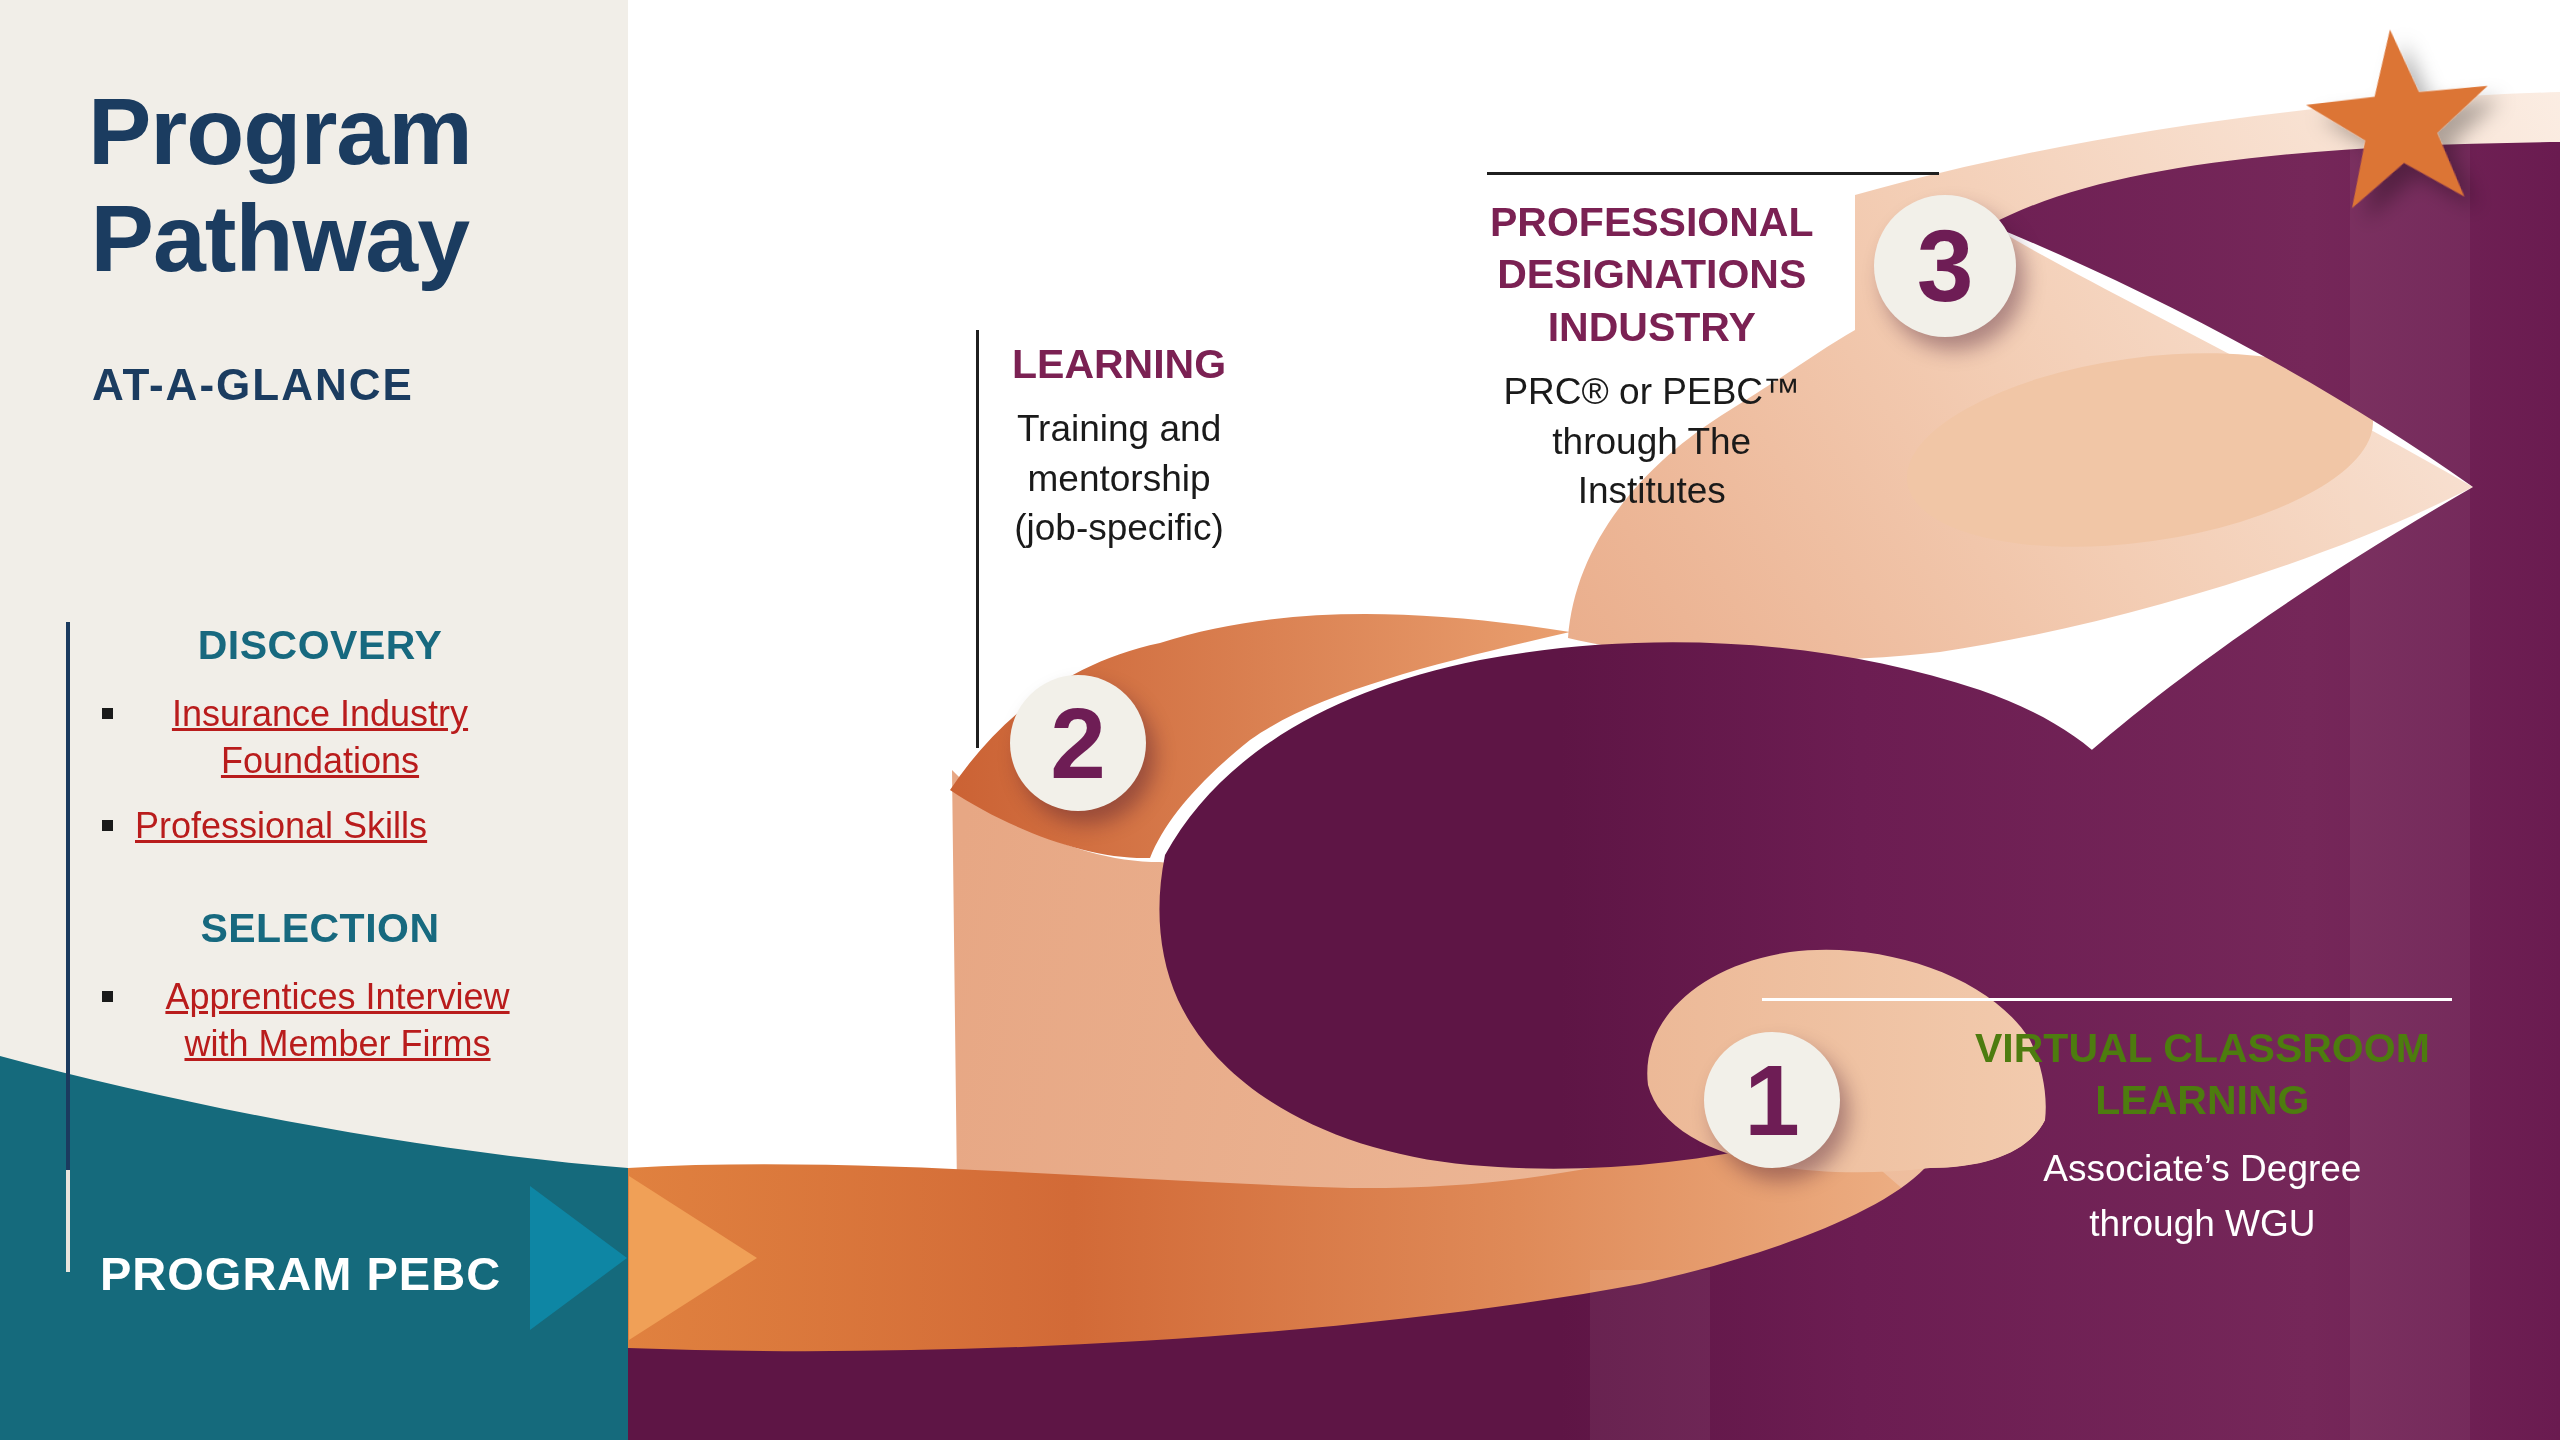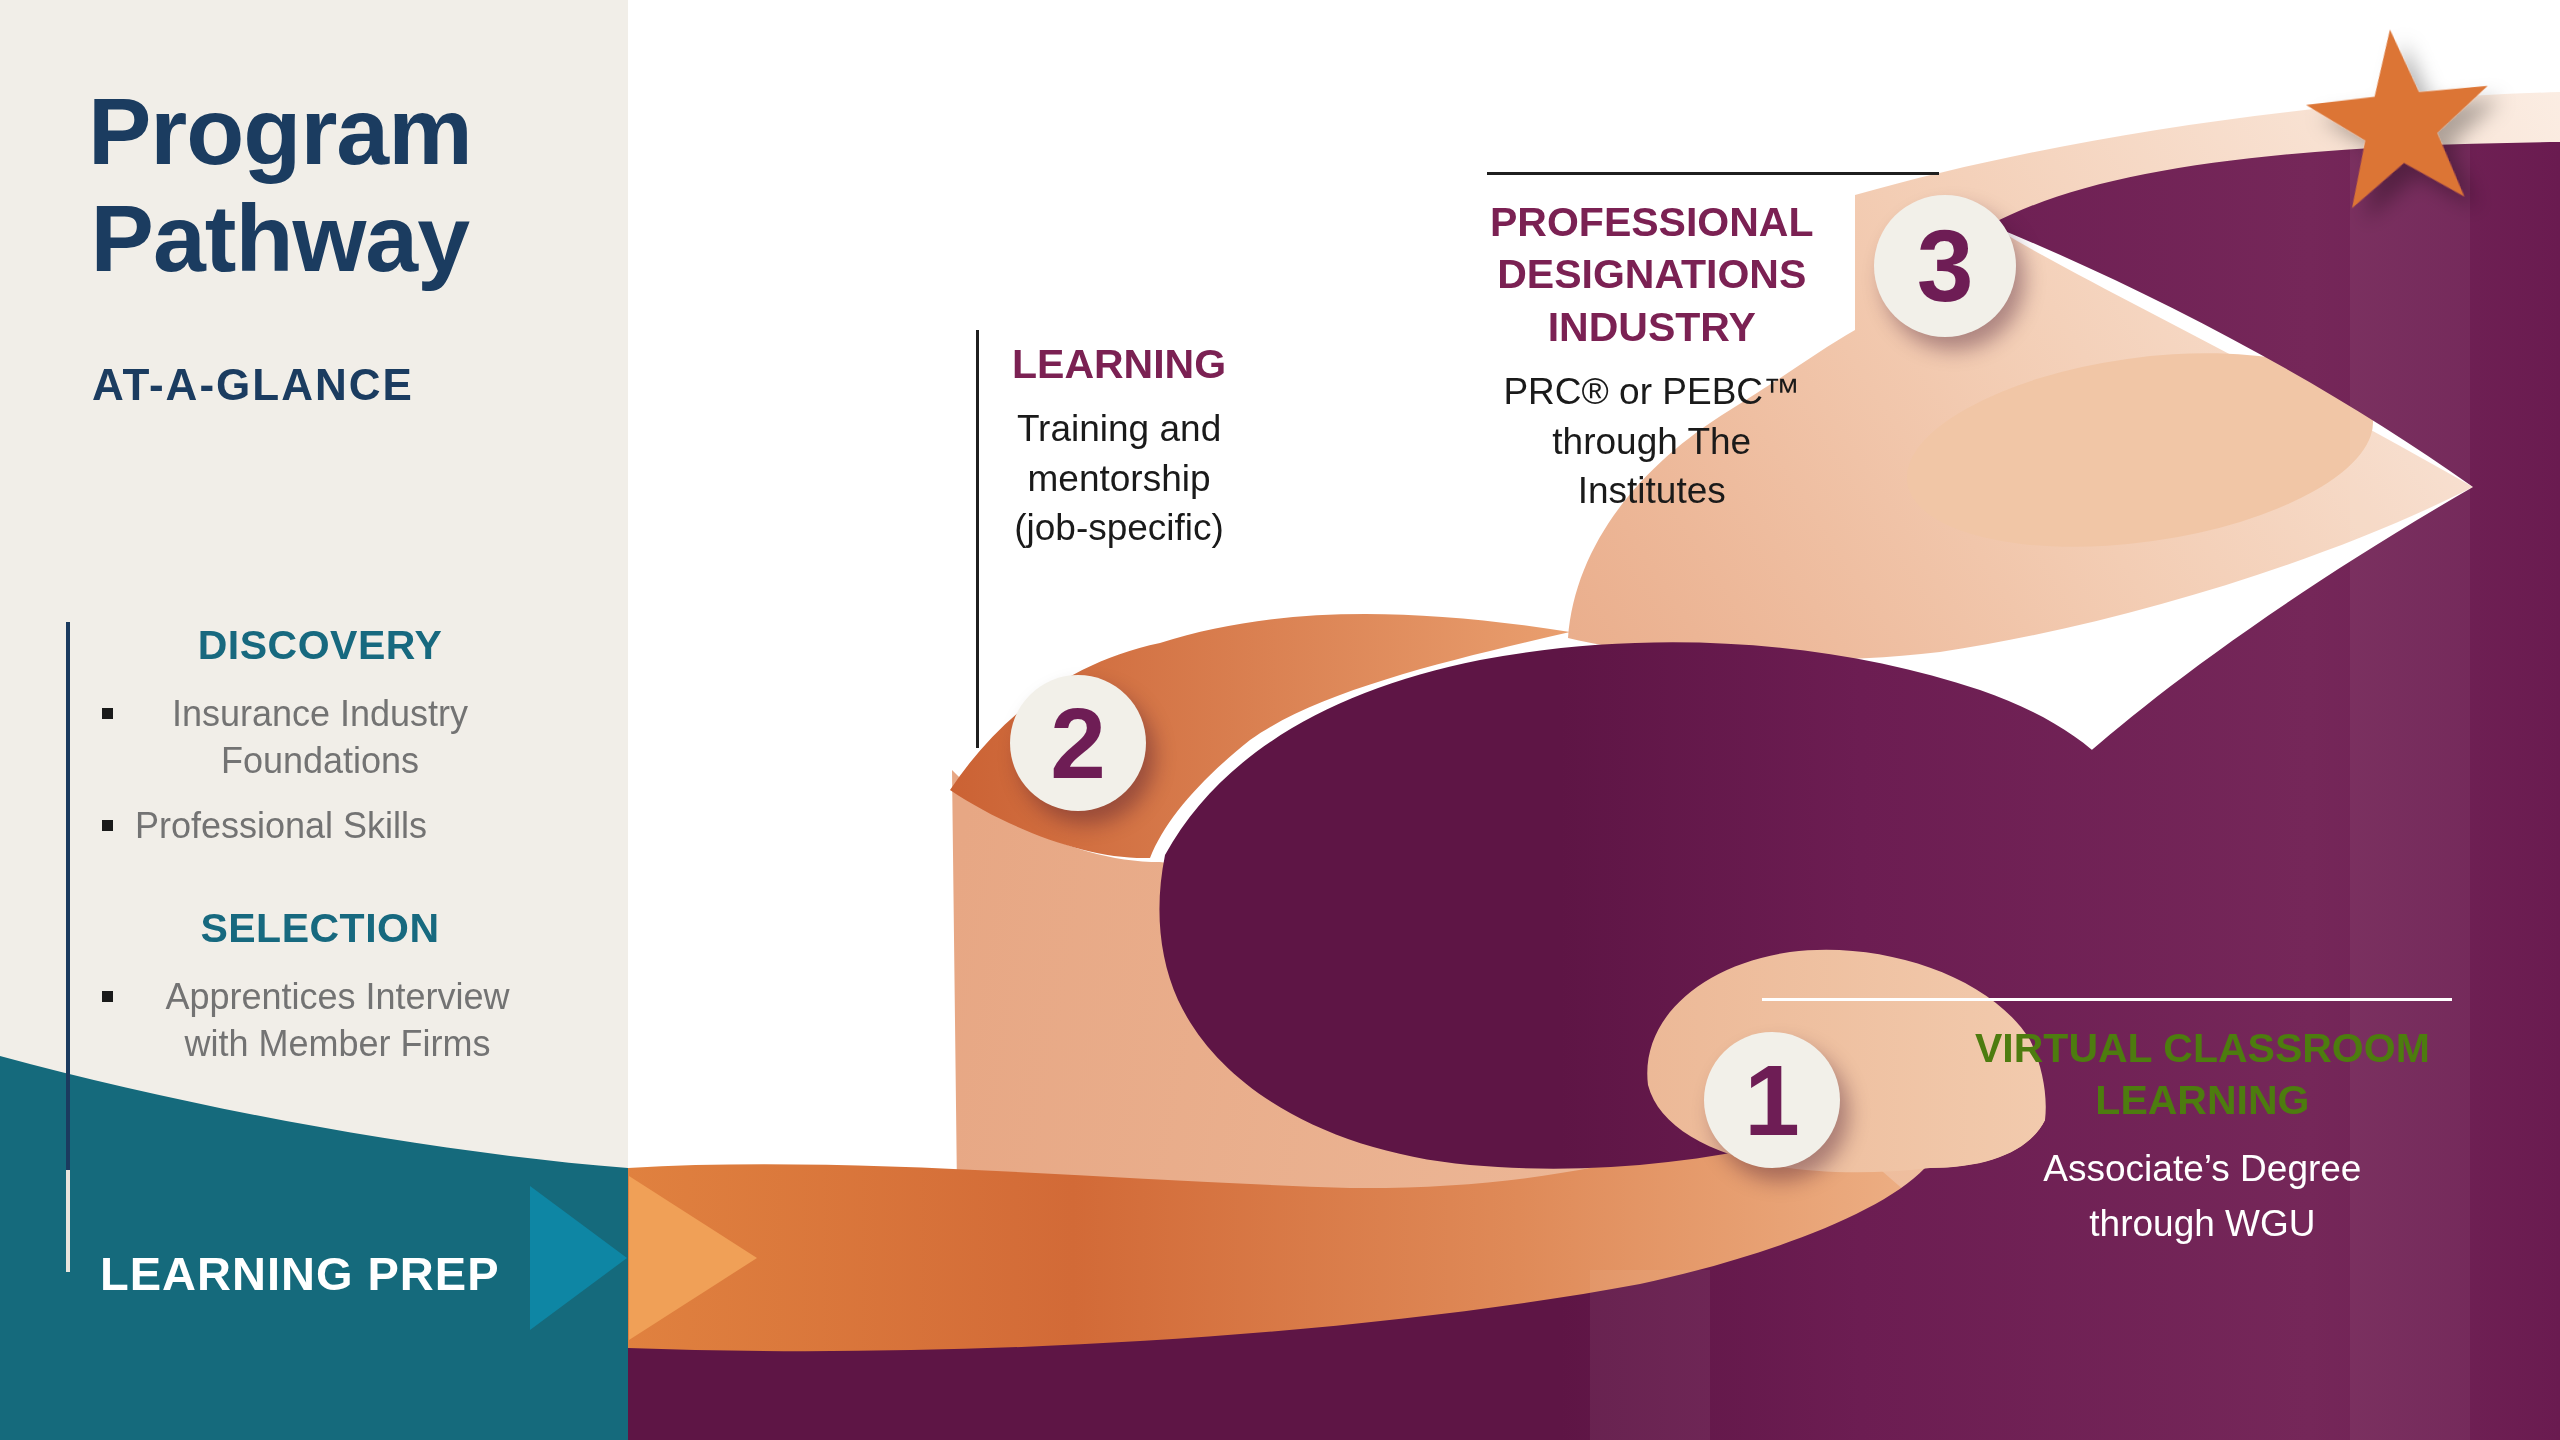--- a/index.html
+++ b/index.html
@@ -10,21 +10,21 @@
   
   .title{position:absolute;left:88px;top:78px;font-size:95px;line-height:1.13;font-weight:bold;
          color:#1B3C60;letter-spacing:-1px;}
   .subtitle{position:absolute;left:92px;top:360px;font-size:44px;font-weight:bold;color:#1B3C60;
             letter-spacing:2px;}
   .side-rule-navy{position:absolute;left:66px;top:622px;width:4px;height:548px;background:#1B3A5E;}
   .side-rule-light{position:absolute;left:66px;top:1170px;width:4px;height:102px;background:#E9E5DD;}
   .side-section{position:absolute;left:100px;width:440px;}
   .side-section h3{margin:0 0 22px 0;font-size:41px;font-weight:bold;color:#17697F;letter-spacing:0.5px;}
   .side-section ul{margin:0;padding:0;list-style:none;}
-  .side-section li{display:flex;font-size:36px;line-height:1.3;color:#737373;margin-bottom:18px;}
+  .side-section li{display:flex;font-size:36px;line-height:1.3;color:#b91c1c;margin-bottom:18px;text-decoration:underline;}
   .side-section li .sq{flex:0 0 11px;width:11px;height:11px;background:#1A1A1A;margin:17px 22px 0 2px;}
   .side-section li .txt{max-width:370px;}
   #sel .txt{max-width:430px;}
   .prep{position:absolute;left:100px;top:1246px;font-size:47px;font-weight:bold;color:#ffffff;
         letter-spacing:1px;}
 
   
   .rule-v{position:absolute;width:3px;background:#1F1F1F;}
   .rule-h{position:absolute;height:3px;background:#1F1F1F;}
   .rule-h.white{background:#ffffff;}
@@ -192,21 +192,21 @@
   <div class="side-section" id="sel" style="top:905px;">
     <h3>SELECTION</h3>
     <ul>
       <li>
         <span class="sq"></span>
         <span class="txt">Apprentices Interview with Member Firms</span>
       </li>
     </ul>
   </div>
 
-  <div class="prep">LEARNING PREP</div>
+  <div class="prep">PROGRAM PEBC</div>
 
   <div class="rule-v" style="left:976px;top:330px;height:418px;"></div>
   <div class="step-text" style="left:1012px;top:338px;">
     <div class="hline">LEARNING</div>
     <div class="dgap"></div>
     <div class="dline">Training and</div>
     <div class="dline">mentorship</div>
     <div class="dline">(job-specific)</div>
   </div>
 

